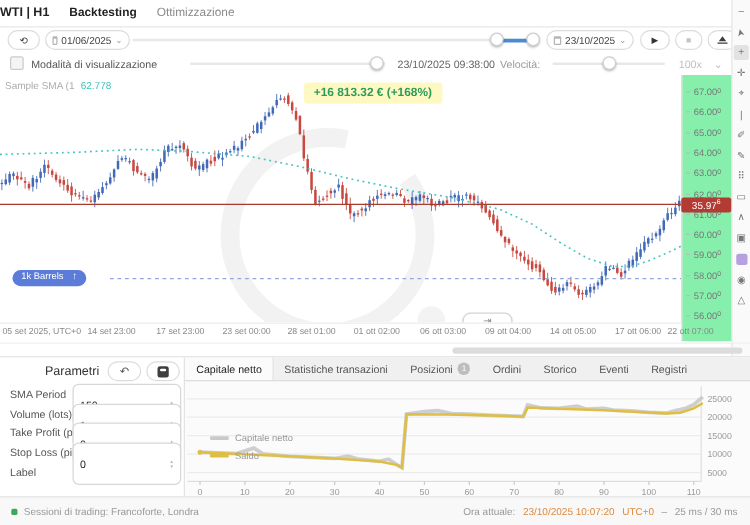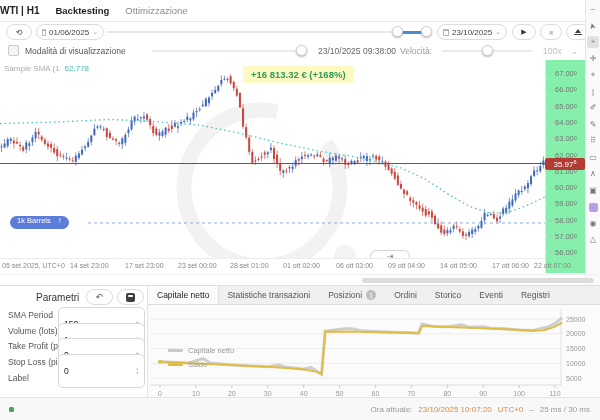--- a/index.html
+++ b/index.html
@@ -692,20 +692,21 @@
       </div>
       <div class="lgd" style="top:74px;">
         <span class="sw" style="background:#DFBE45;"></span>
         <span>Saldo</span>
       </div>
     </div>
   </div>
 
   <div class="status">
     <span class="dot"></span>
+    <span>Sessioni di trading: Francoforte, Londra</span>
     <span class="right">
       <span>Ora attuale:</span>
       <span class="orange">23/10/2025 10:07:20</span>
       <span class="orange">UTC+0</span>
       <span>–</span>
       <span>25 ms / 30 ms</span>
     </span>
   </div>
 
 </div>

